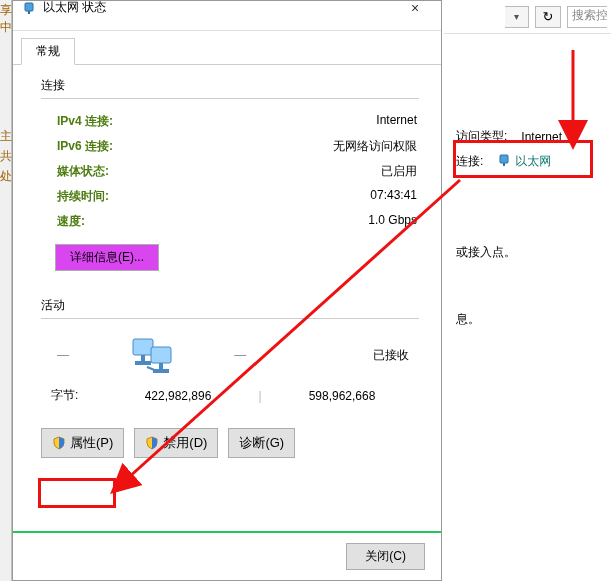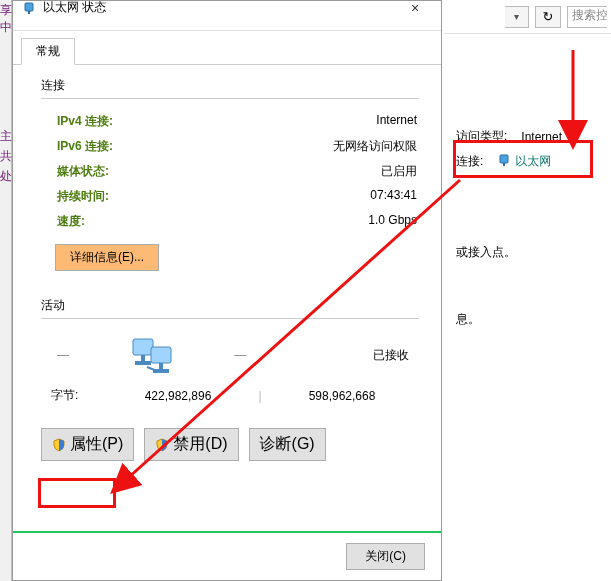--- a/index.html
+++ b/index.html
@@ -15,21 +15,21 @@
   }
 
   
   .left-frag {
     position: absolute;
     left: 0; top: 0;
     width: 12px; height: 581px;
     background: #f0f0f0;
     border-right: 1px solid #c0c0c0;
     font-size: 12px;
-    color: #701a75;
+    color: #a16207;
   }
   .left-frag span { position: absolute; left: 0; }
 
   
   .dialog {
     position: absolute;
     left: 12px; top: 0;
     width: 430px; height: 581px;
     background: #fff;
     border: 1px solid #999;
@@ -91,21 +91,21 @@
     font-size: 12px;
   }
   .row .lbl { color: #4d7c0f; font-weight: bold; }
   .row .val { color: #000; text-align: right; }
 
   .indent { padding-left: 14px; }
 
   .details-btn {
     margin: 10px 0 18px 14px;
     padding: 4px 14px;
-    background: #fdba74;
+    background: #d946ef;
     border: 1px solid #adadad;
     font-size: 12px;
     cursor: default;
   }
 
   .activity {
     margin-top: 8px;
   }
   .act-row {
     display: flex;
@@ -131,21 +131,21 @@
 
   .action-buttons {
     display: flex;
     gap: 10px;
     margin-top: 18px;
   }
   .action-buttons .btn {
     padding: 5px 10px;
     background: #e1e1e1;
     border: 1px solid #adadad;
-    font-size: 16px;
+    font-size: 13px;
     display: flex;
     align-items: center;
     gap: 4px;
     cursor: pointer;
   }
   .shield {
     width: 14px; height: 14px;
     display: inline-block;
   }
 

